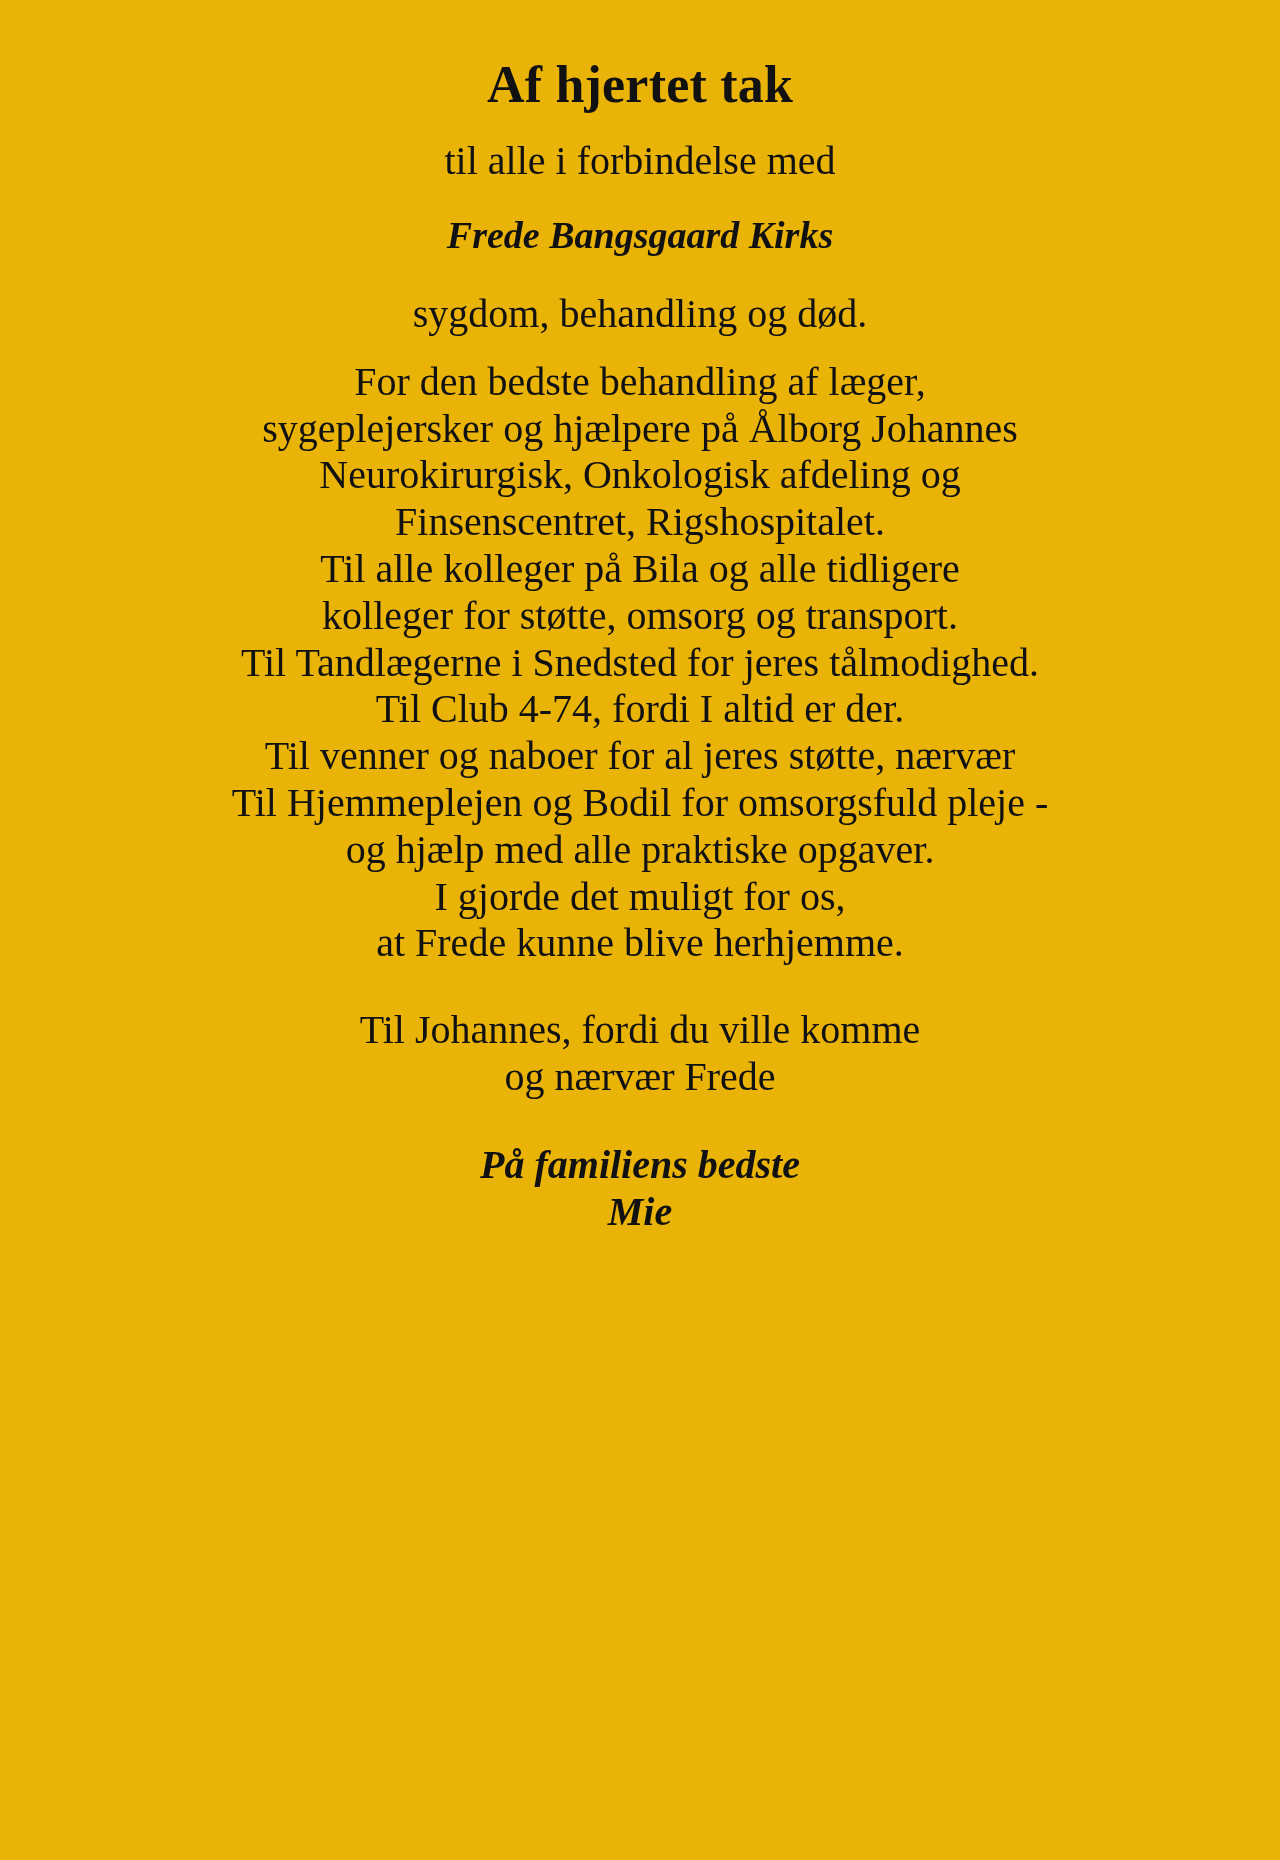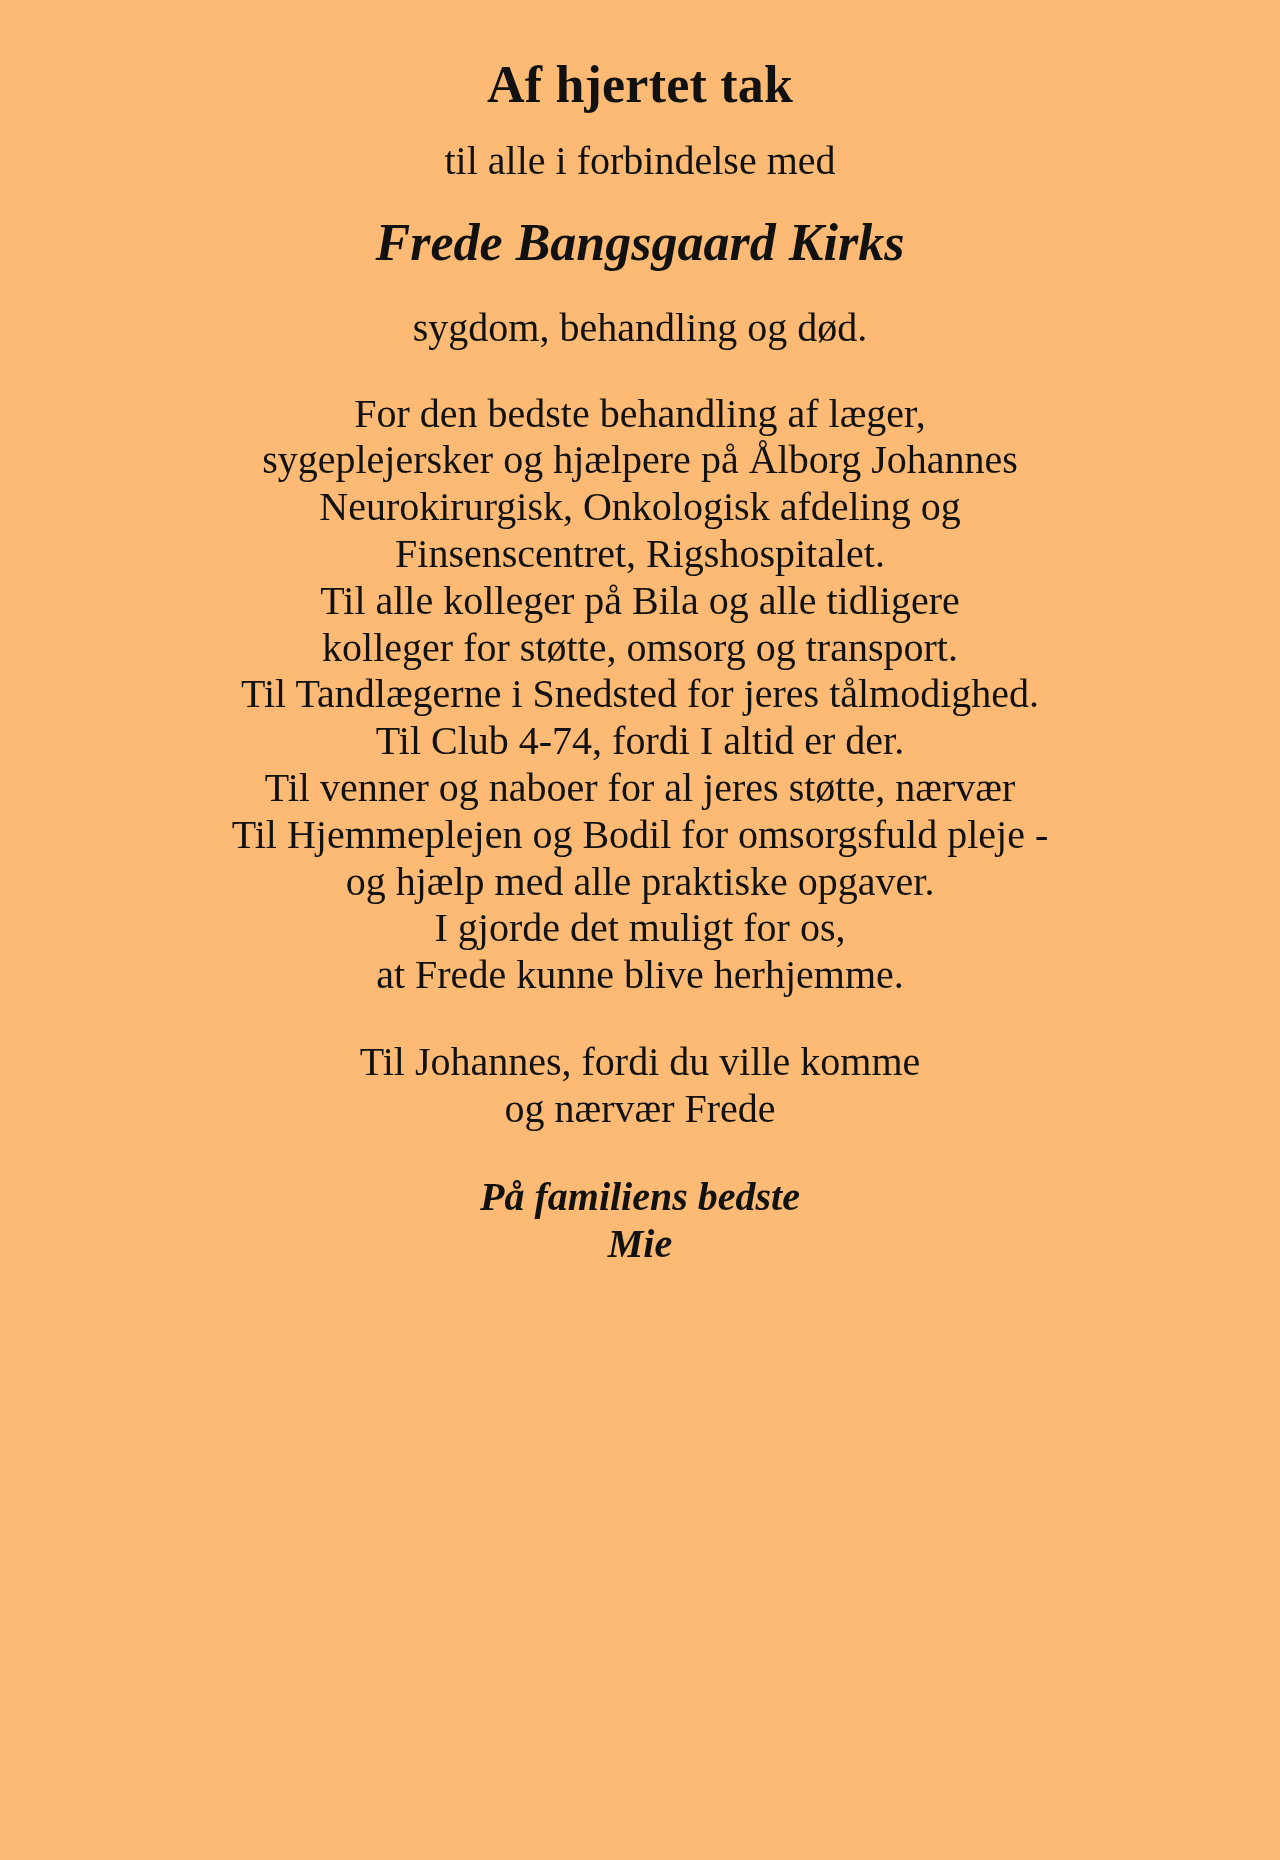--- a/index.html
+++ b/index.html
@@ -14,21 +14,21 @@
     overflow: hidden;
     font-family: "Liberation Serif", "DejaVu Serif", serif;
     color: #111111;
     -webkit-font-smoothing: antialiased;
   }
 
   .notice {
     box-sizing: border-box;
     width: 1280px;
     height: 1860px;
-    background: #fdba74;
+    background: #eab308;
     padding: 58px 95px 40px 95px;
     text-align: center;
   }
 
   .notice-inner {
     width: 900px;
     margin: 0 auto;
     text-align: center;
   }
 
@@ -44,33 +44,33 @@
   
   .subhead {
     font-size: 40px;
     font-weight: normal;
     line-height: 1.08;
     margin: 0 0 34px 0;
   }
 
   
   .name {
-    font-size: 52px;
+    font-size: 38px;
     font-style: italic;
     font-weight: bold;
     line-height: 1.05;
     margin: 0 0 36px 0;
     white-space: nowrap;
   }
 
   
   .name-suffix {
     font-size: 40px;
     line-height: 1.08;
-    margin: 0 0 41px 0;
+    margin: 0 0 24px 0;
   }
 
   
   .thanks-block {
     font-size: 40px;
     line-height: 1.17;
     margin: 0 0 40px 0;
   }
 
   .thanks-line {

